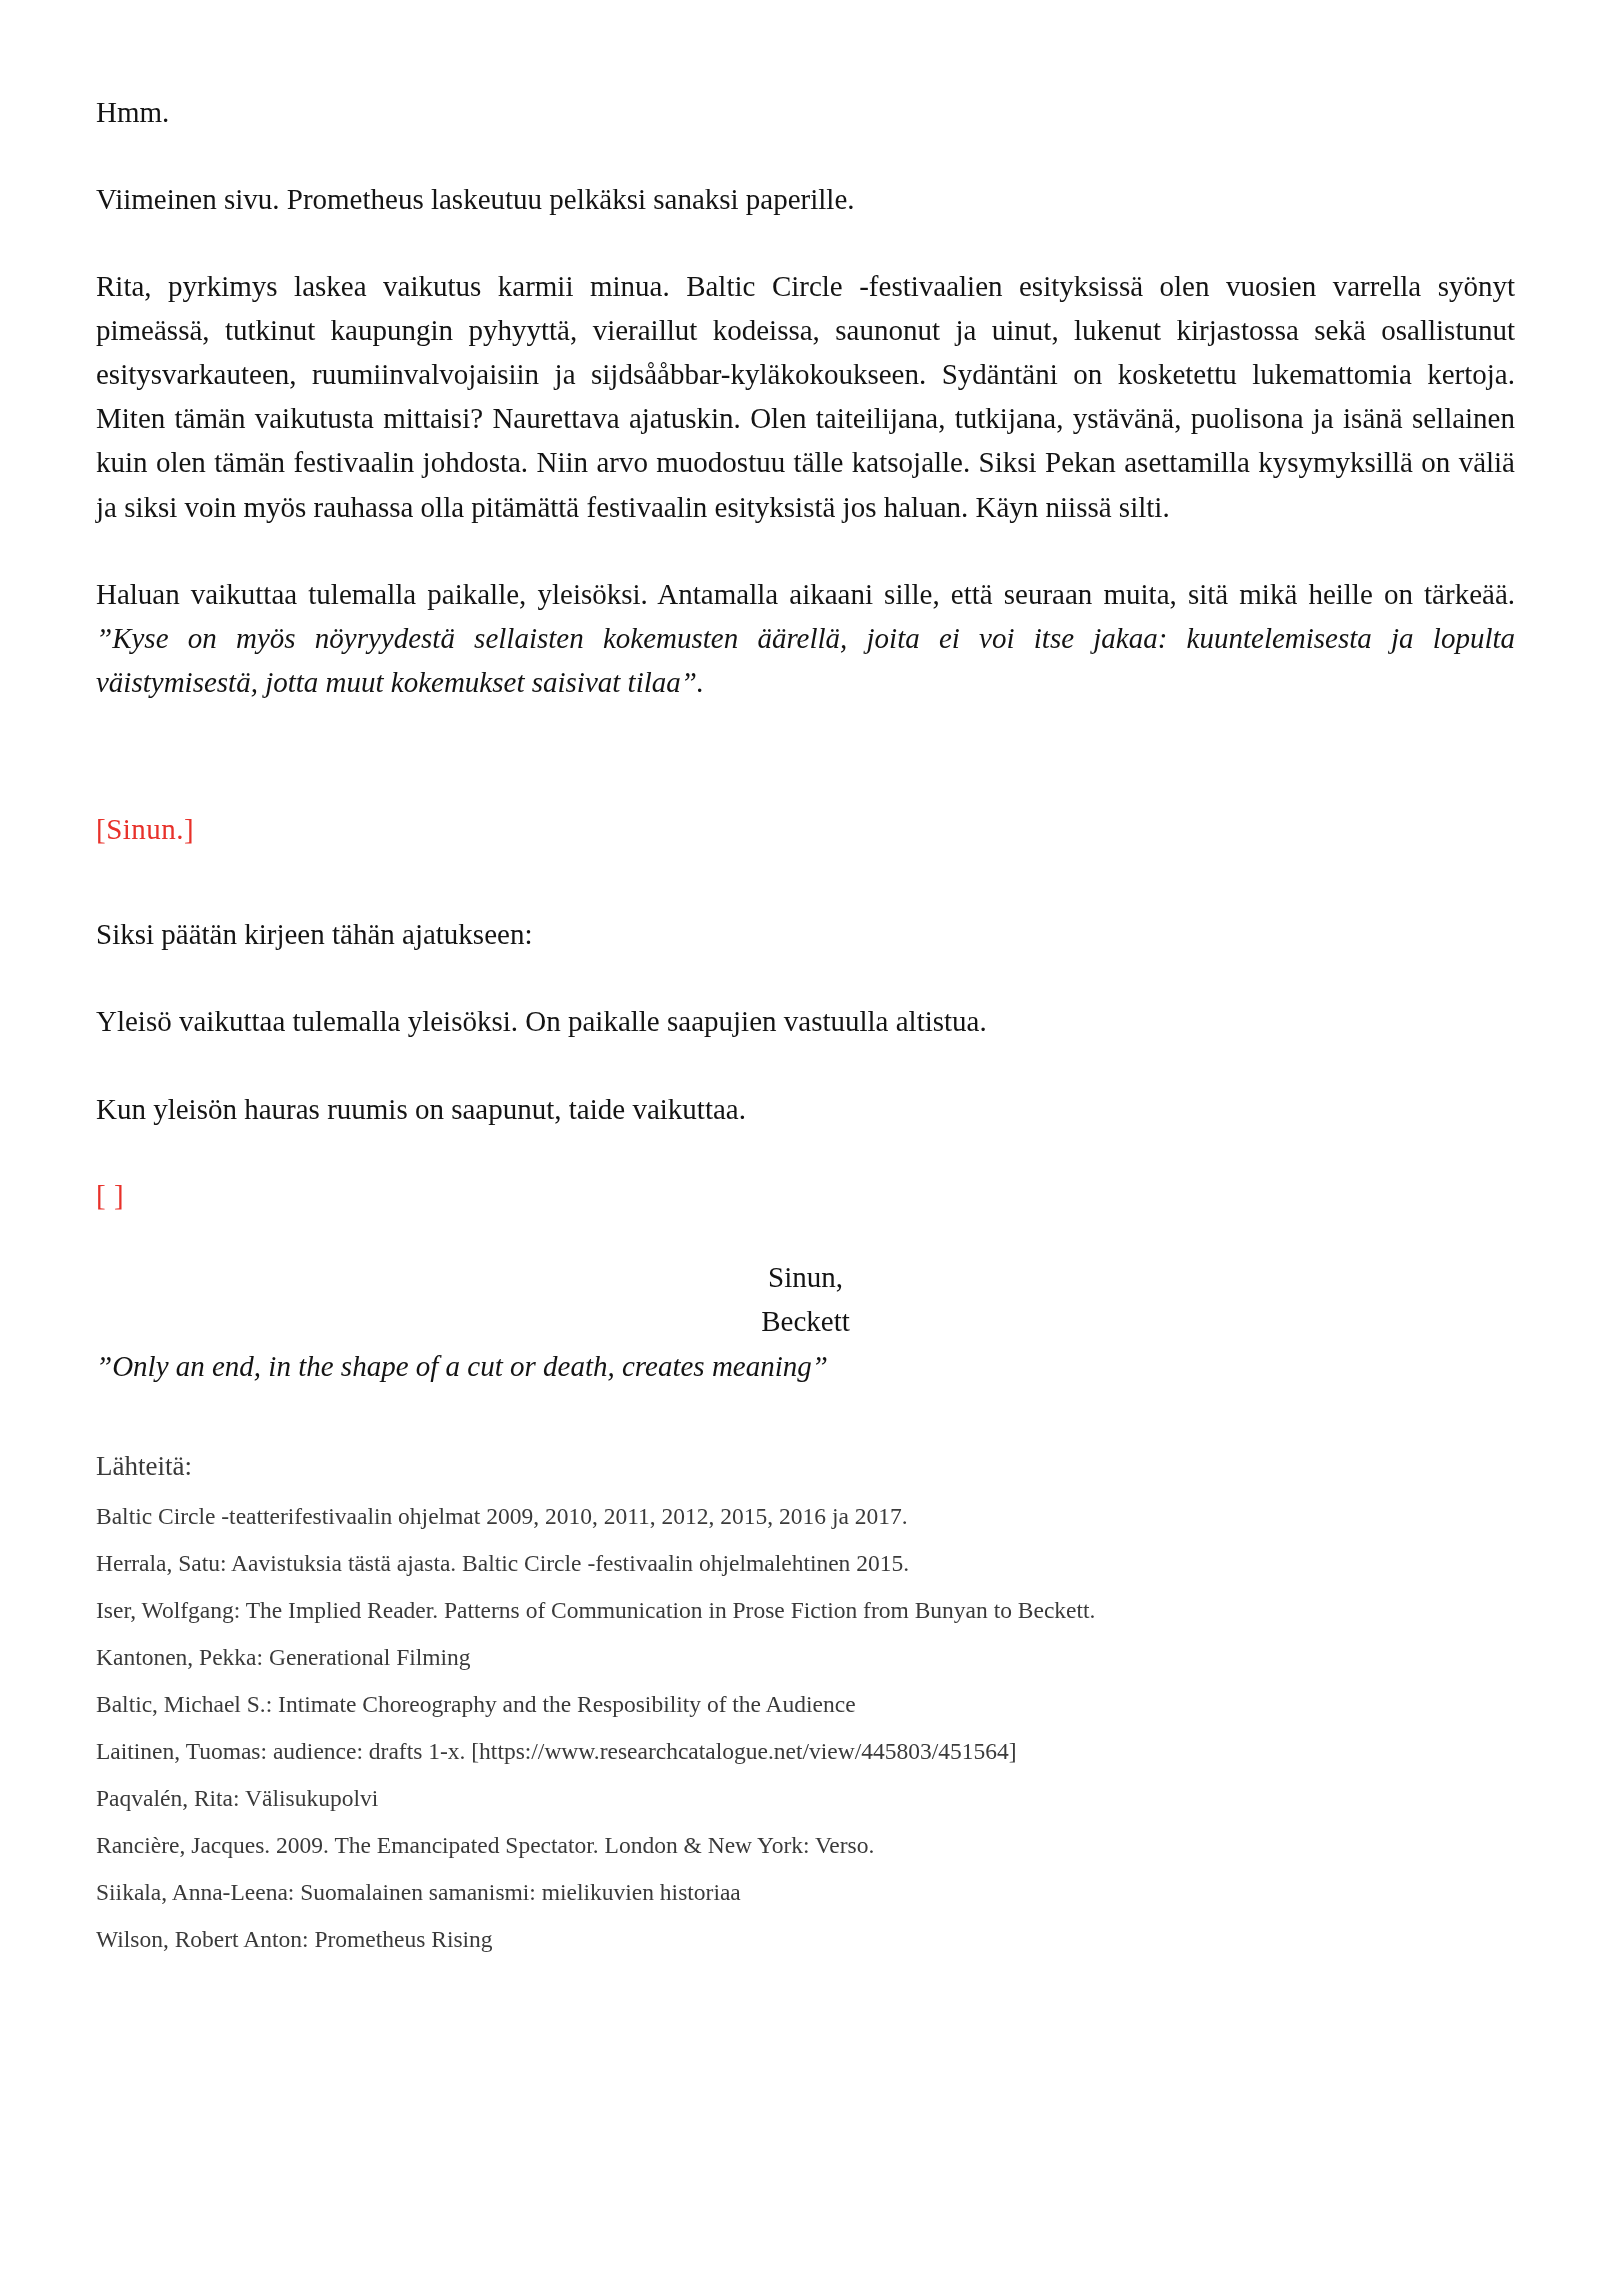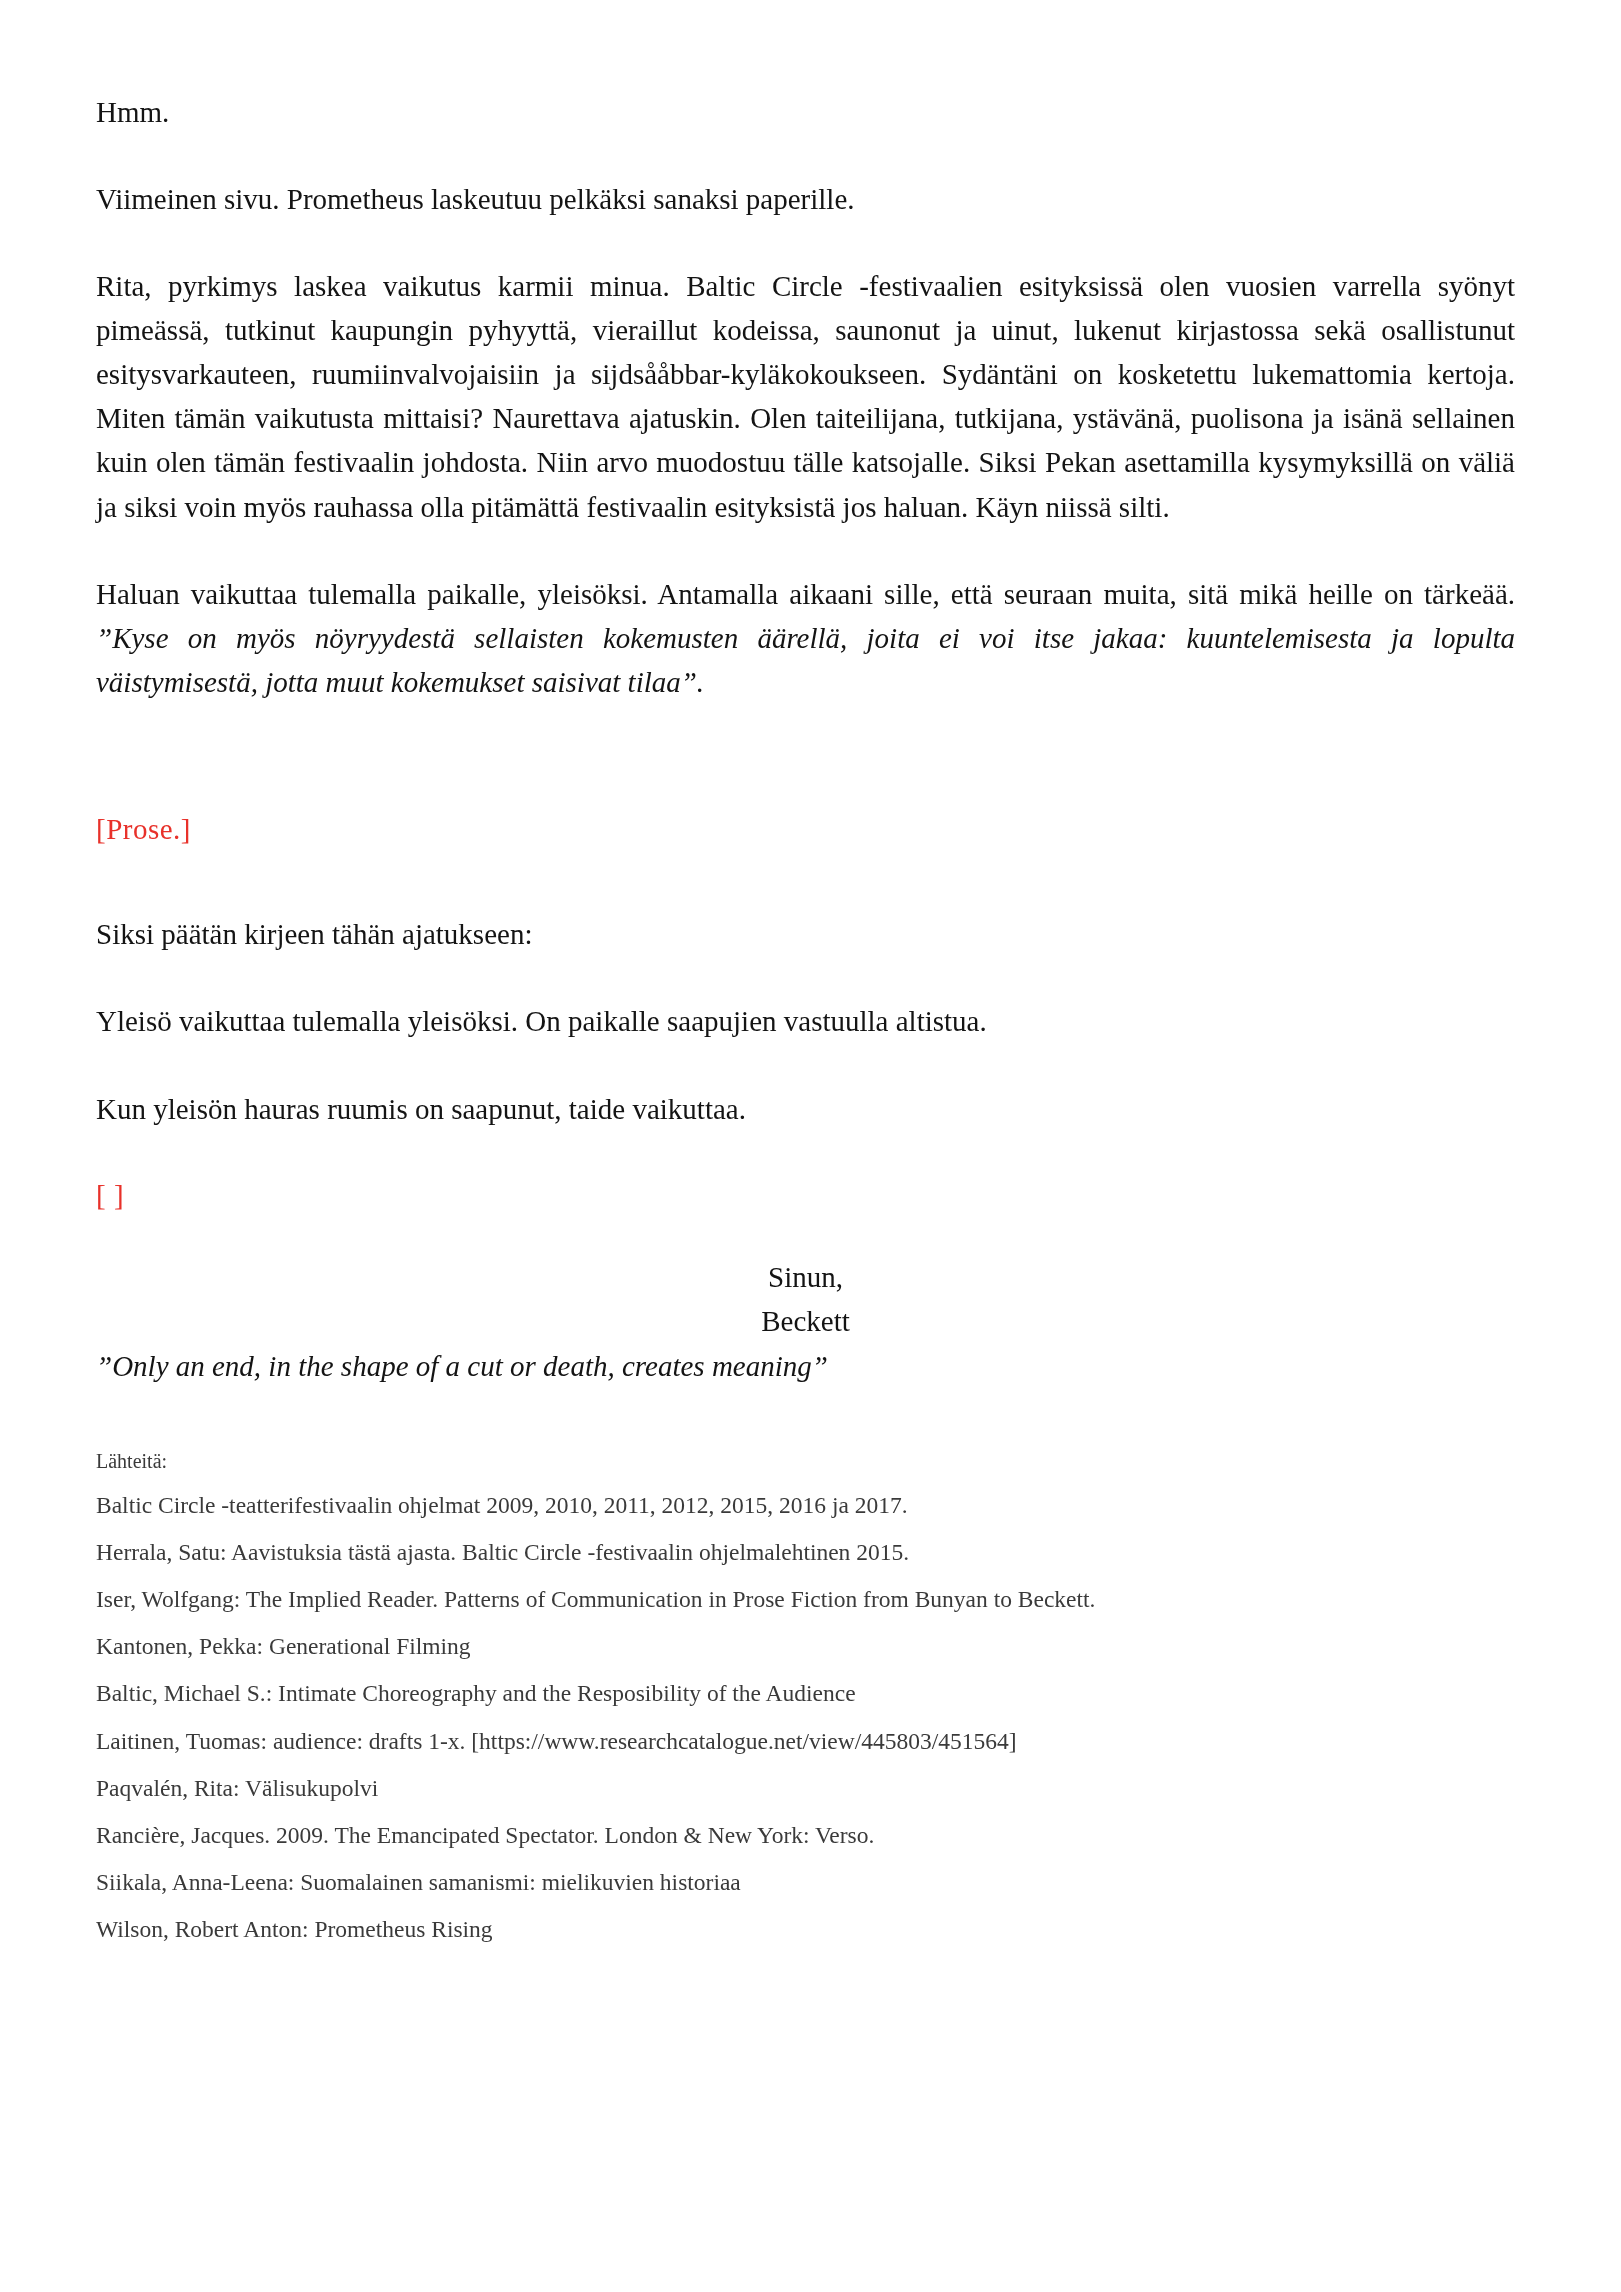--- a/index.html
+++ b/index.html
@@ -58,21 +58,21 @@
   }
   .signature .motto {
     font-style: italic;
     display: block;
     margin-top: 2px;
   }
   .sources {
     margin-top: 57px;
   }
   .sources-title {
-    font-size: 20px;
+    font-size: 27px;
     line-height: 1.5;
     color: #3a3a3a;
     margin: 0 0 13.7px 0;
   }
   .source-item {
     font-size: 23.5px;
     line-height: 1.42;
     color: #3a3a3a;
     margin: 0 0 13.7px 0;
   }
@@ -85,21 +85,21 @@
   <p class="para short">Hmm.</p>
 
   <p class="para short">Viimeinen sivu. Prometheus laskeutuu pelkäksi sanaksi paperille.</p>
 
   <p class="para">Rita, pyrkimys laskea vaikutus karmii minua. Baltic Circle -festivaalien esityksissä olen vuosien varrella syönyt pimeässä, tutkinut kaupungin pyhyyttä, vieraillut kodeissa, saunonut ja uinut, lukenut kirjastossa sekä osallistunut esitysvarkauteen, ruumiinvalvojaisiin ja sijdsååbbar-kyläkokoukseen. Sydäntäni on kosketettu lukemattomia kertoja. Miten tämän vaikutusta mittaisi? Naurettava ajatuskin. Olen taiteilijana, tutkijana, ystävänä, puolisona ja isänä sellainen kuin olen tämän festivaalin johdosta. Niin arvo muodostuu tälle katsojalle. Siksi Pekan asettamilla kysymyksillä on väliä ja siksi voin myös rauhassa olla pitämättä festivaalin esityksistä jos haluan. Käyn niissä silti.</p>
 
   <p class="para"><span>Haluan vaikuttaa tulemalla paikalle, yleisöksi. Antamalla aikaani sille, että seuraan muita, sitä mikä heille on tärkeää. </span><span class="quote-italic">”Kyse on myös nöyryydestä sellaisten kokemusten äärellä, joita ei voi itse jakaa: kuuntelemisesta ja lopulta väistymisestä, jotta muut kokemukset saisivat tilaa”.</span></p>
 
   <div class="spacer-lg"></div>
 
-  <p class="marker">[Prose.]</p>
+  <p class="marker">[Sinun.]</p>
 
   <div class="spacer-lg"></div>
 
   <p class="para short">Siksi päätän kirjeen tähän ajatukseen:</p>
 
   <p class="para short">Yleisö vaikuttaa tulemalla yleisöksi. On paikalle saapujien vastuulla altistua.</p>
 
   <p class="para short">Kun yleisön hauras ruumis on saapunut, taide vaikuttaa.</p>
 
   <p class="marker">[    ]</p>

